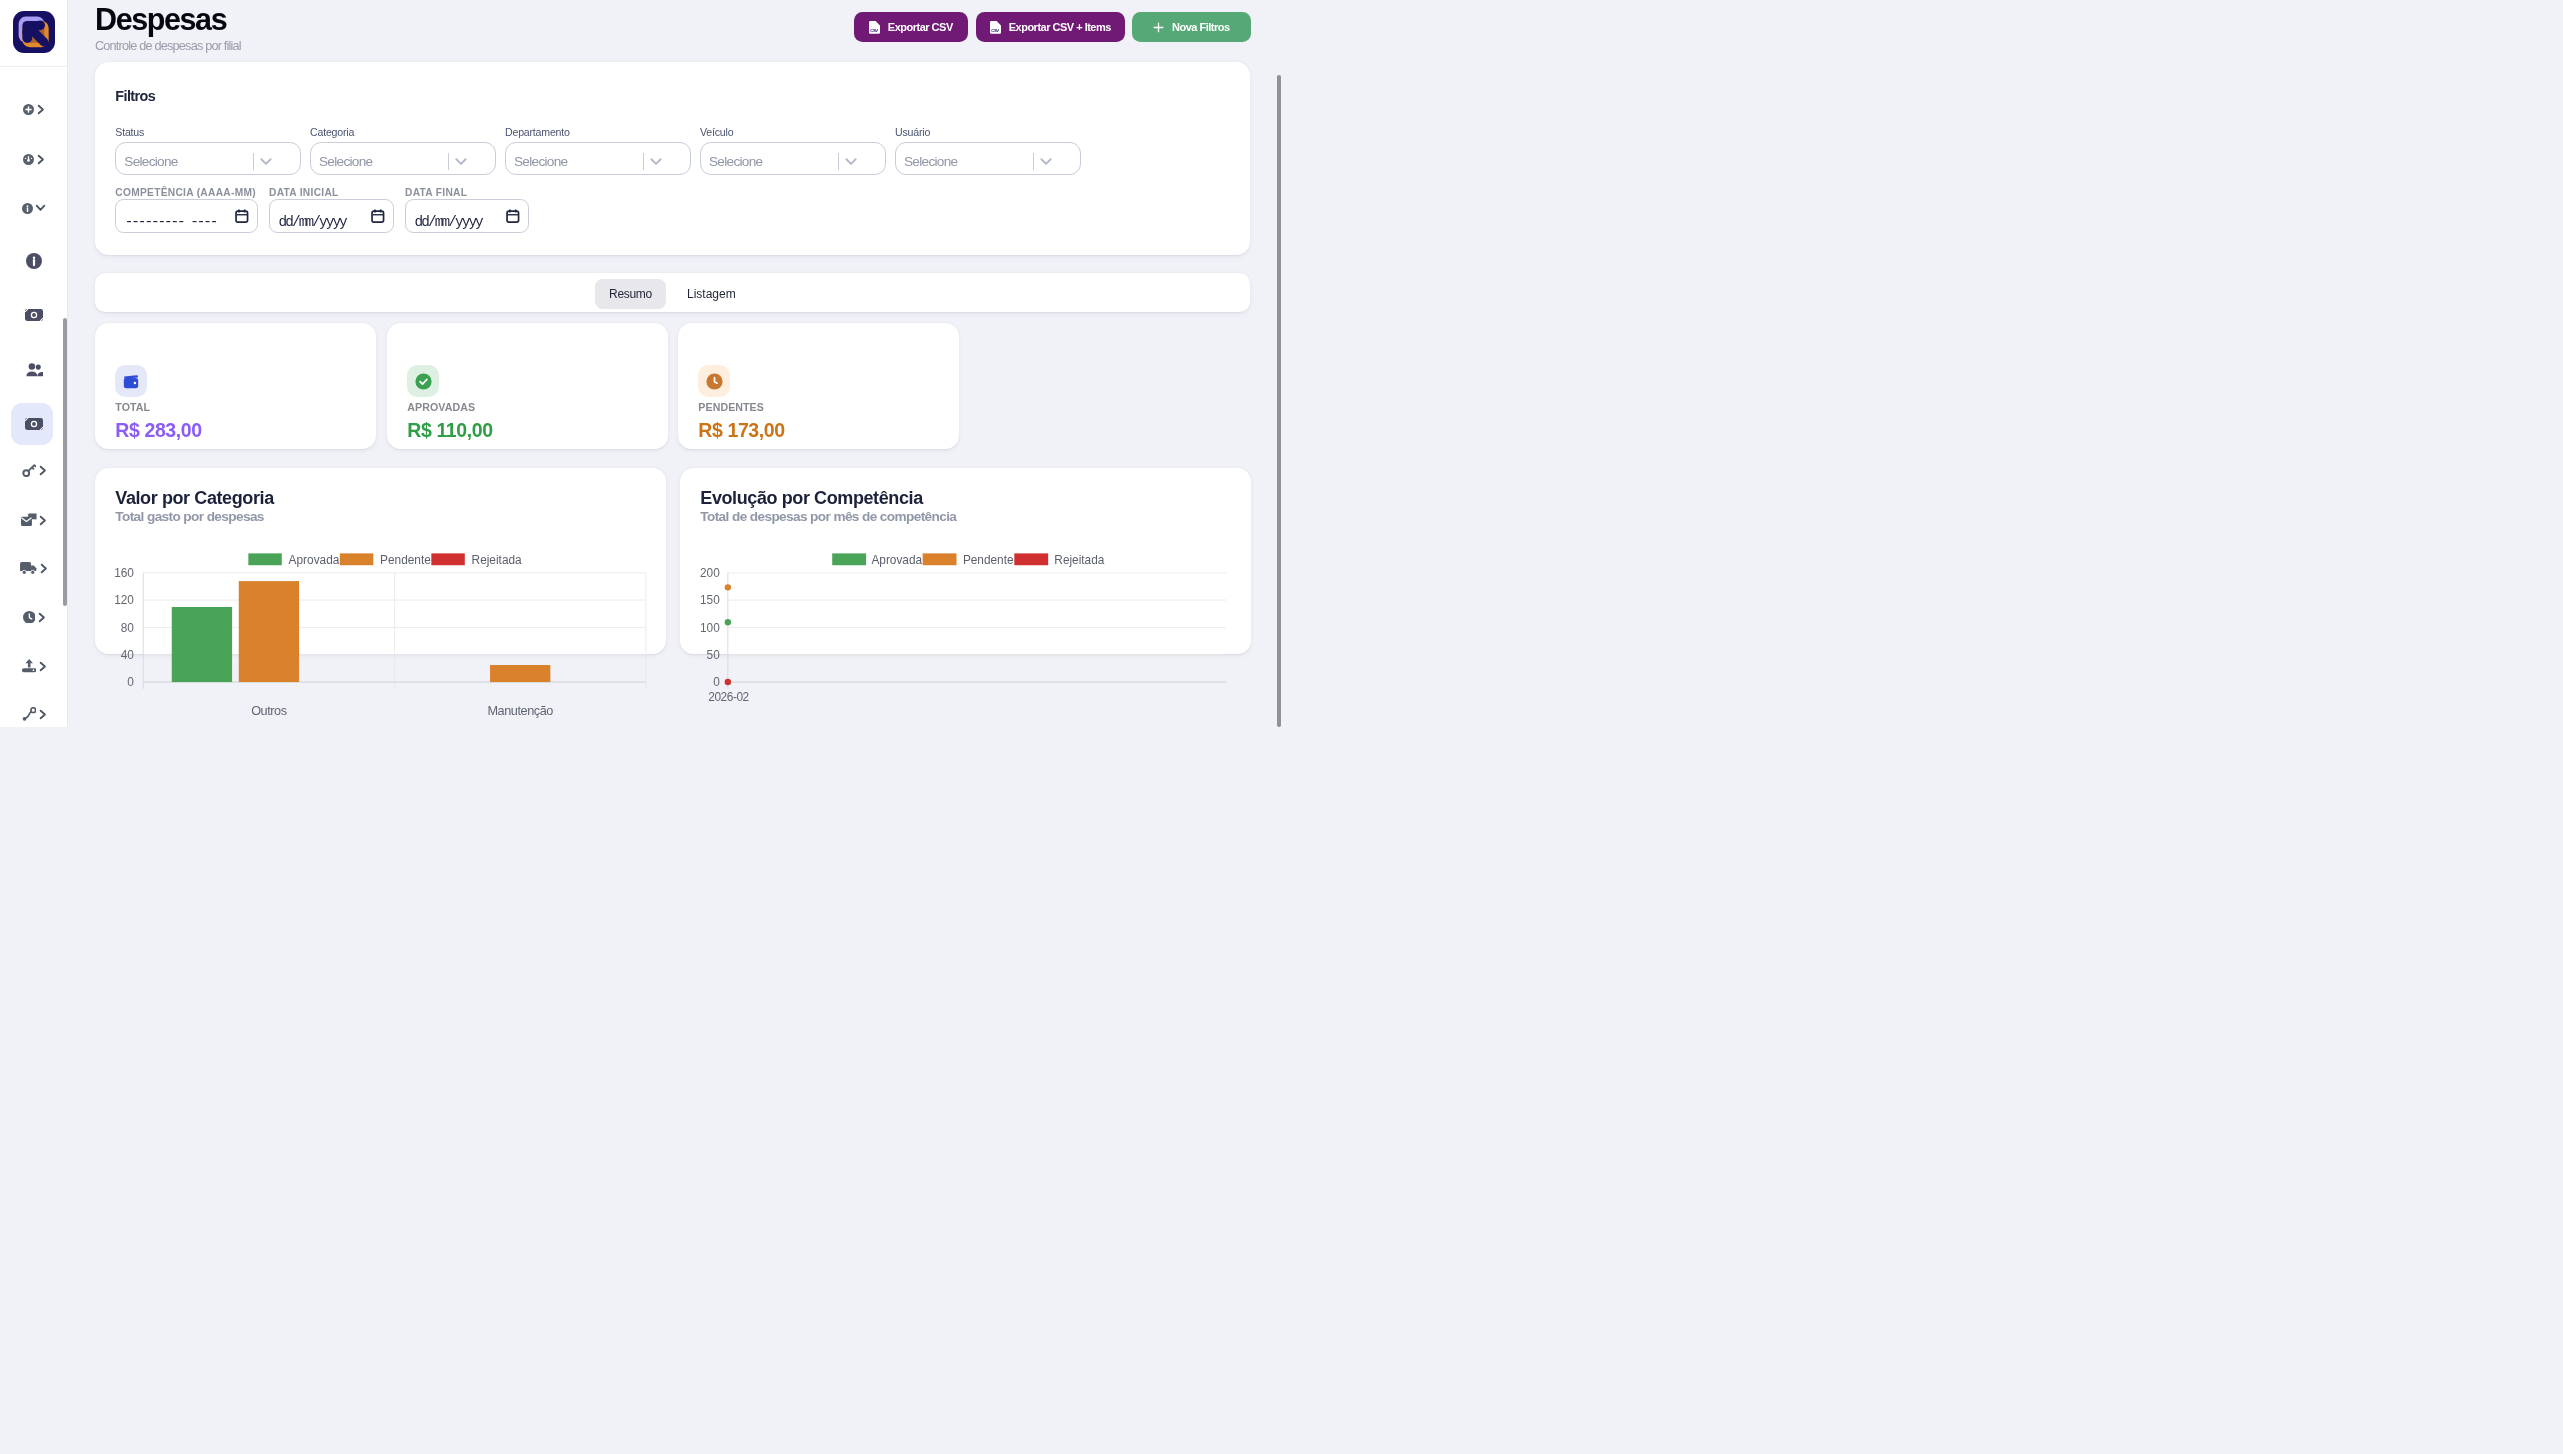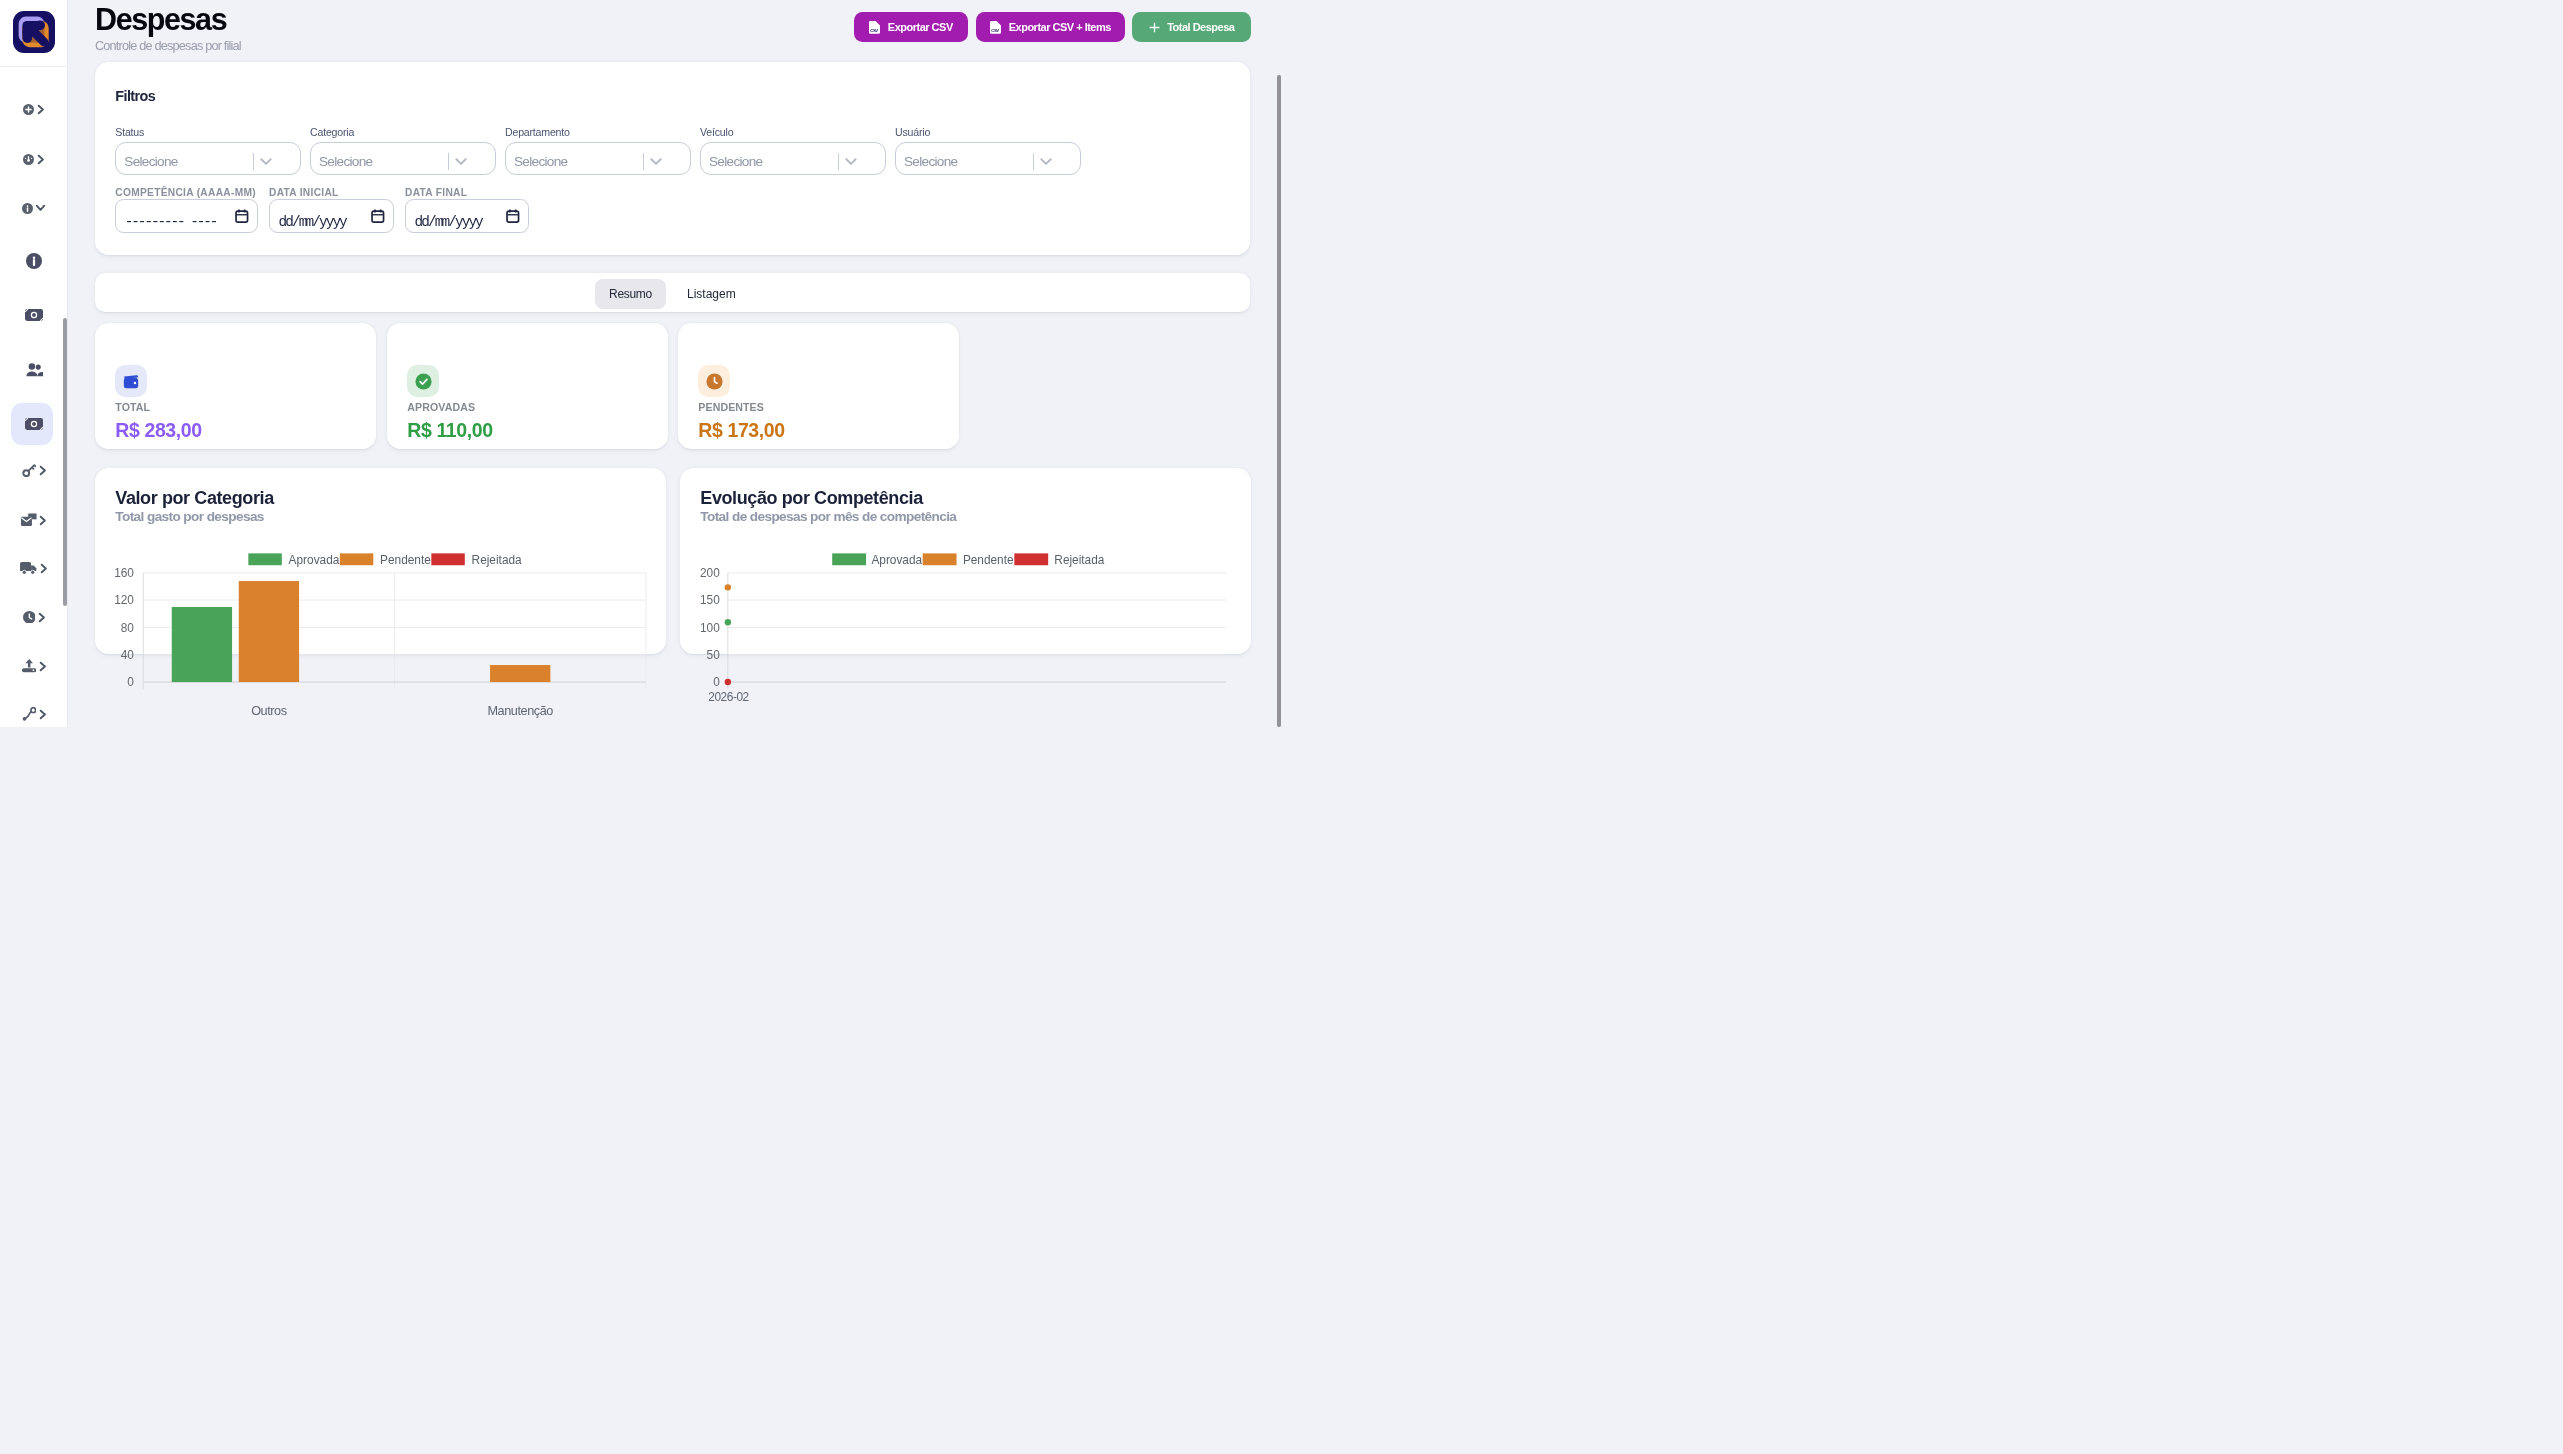--- a/index.html
+++ b/index.html
@@ -12,21 +12,21 @@
   
   #sidebar { position:absolute; left:0; top:0; width:68px; height:727px; background:#fff; border-right:0.8px solid #e8e9ef; }
   #logobox { position:absolute; left:0; top:0; width:68px; height:67px; border-bottom:0.8px solid #eceef2; }
   .navitem { position:absolute; left:0; width:68px; display:flex; align-items:center; justify-content:center; gap:2.5px; }
   #sbthumb { position:absolute; left:63px; top:318px; width:4.2px; height:288px; background:#9a9ca3; border-radius:2.1px; }
 
   
   #title { position:absolute; left:95px; top:2.1px; font-size:30.5px; font-weight:700; letter-spacing:-1.4px; color:#07070f; }
   #subtitle { position:absolute; left:95px; top:39px; font-size:12.7px; letter-spacing:-0.8px; color:#999daa; }
   .btn { position:absolute; top:12.3px; height:30px; border-radius:8.5px; display:flex; align-items:center; justify-content:center; gap:7.6px; color:#fff; font-size:11px; font-weight:700; letter-spacing:-0.5px; }
-  .btn-navy { background:#a21caf; }
+  .btn-navy { background:#701a75; }
   .btn-green { background:#57a877; }
 
   
   #fcard { left:95px; top:62px; width:1155px; height:193px; }
   #fcard h2 { position:absolute; left:20.3px; top:26px; font-size:14.4px; font-weight:700; letter-spacing:-0.6px; color:#20263e; }
   .flabel { position:absolute; top:64px; font-size:10.6px; letter-spacing:-0.2px; color:#4b5470; }
   .fselect { position:absolute; top:80px; width:186px; height:33px; border:1.3px solid #c8cdd9; border-radius:11px; background:#fff; }
   .fselect .ph { position:absolute; left:8px; top:10.6px; font-size:13.6px; letter-spacing:-0.7px; color:#8f96a6; }
   .fselect .dvd { position:absolute; left:137px; top:10.2px; width:0.8px; height:17px; background:#c8cdd9; }
   .fselect svg { position:absolute; left:144px; top:15px; }
@@ -212,21 +212,21 @@
       <svg width="11" height="12.7" viewBox="0 0 13 15" style="font-size:13px">
         <path d="M1.5 0 H7.8 L13 5.2 V13.5 A1.5 1.5 0 0 1 11.5 15 H1.5 A1.5 1.5 0 0 1 0 13.5 V1.5 A1.5 1.5 0 0 1 1.5 0 Z" fill="#fff"></path>
         <text x="1.6" y="13" font-size="5" font-weight="bold" fill="#1a1166" font-family="Liberation Sans">CSV</text>
       </svg>
       <span>Exportar CSV + Items</span>
     </div>
   <div class="btn btn-green" style="left:1132px;width:119px;">
       <svg width="11" height="11" viewBox="0 0 14 14">
         <path d="M7 0.8 v12.4 M0.8 7 h12.4" stroke="#fff" stroke-width="1.7"></path>
       </svg>
-      <span>Total Despesa</span>
+      <span>Nova Filtros</span>
     </div>
 
   <div class="card" id="fcard">
     <h2>Filtros</h2>
     <div class="flabel" style="left:20.3px;">Status</div>
     <div class="flabel" style="left:215px;">Categoria</div>
     <div class="flabel" style="left:410px;">Departamento</div>
     <div class="flabel" style="left:605px;">Veículo</div>
     <div class="flabel" style="left:800px;">Usuário</div>
     <div class="fselect" style="left:20.3px;">

